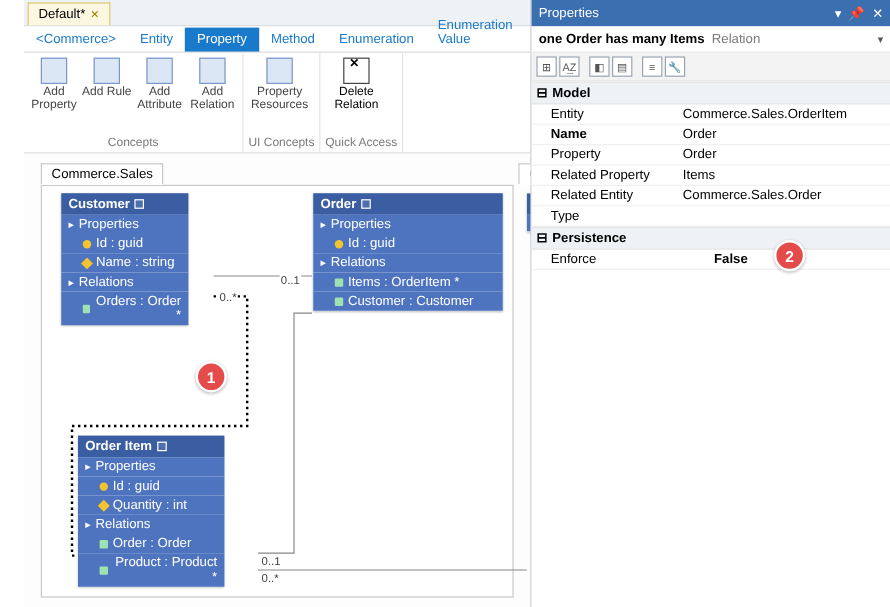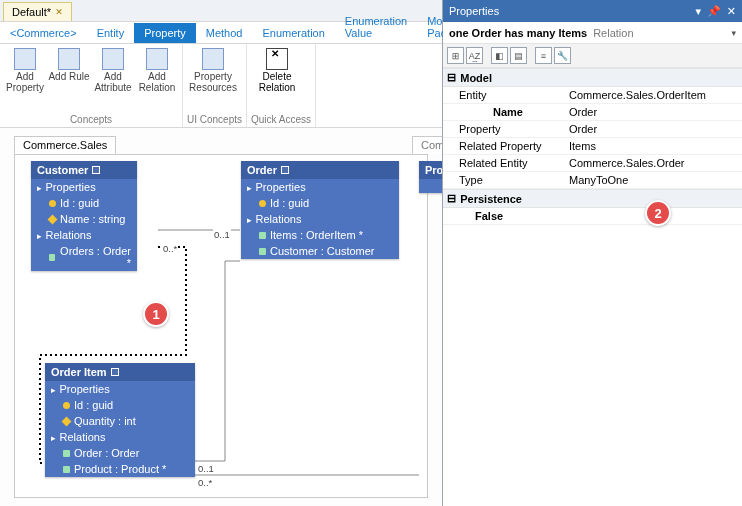--- a/index.html
+++ b/index.html
@@ -1,17 +1,17 @@
 <!DOCTYPE html>
 <html><head>
 <meta charset="utf-8">
 <style>
 * { box-sizing: border-box; margin: 0; padding: 0; font-family: "Segoe UI", Tahoma, sans-serif; font-size: 11px; }
 body { width: 742px; height: 506px; background: #fff; display: flex; color: #000; overflow: hidden; position: relative; }
-.left { width: 443px; height: 506px; border-right: 1px solid #9aa4b0; display: flex; flex-direction: column; }
+.left { width: 443px; height: 506px; border-right: 1px solid #9aa4b0; display: flex; flex-direction: column; padding-left: 20px; }
 .right { flex: 1; height: 506px; display: flex; flex-direction: column; background: #f3f3f3; }
 .tabstrip { height: 22px; background: #eef2f6; border-bottom: 1px solid #d6d6d6; display: flex; align-items: flex-end; padding-left: 3px; }
 .tab { padding: 3px 8px; background: #fcf7e1; border: 1px solid #d6c978; border-bottom: none; font-size: 11px; display: flex; align-items: center; gap: 4px; }
 .tab .close { font-size: 9px; color: #a57b00; }
 .ribbon-tabs { height: 22px; background: #fff; display: flex; align-items: flex-end; border-bottom: 1px solid #d6d6d6; }
 .rtab { padding: 3px 9px; color: #1979ca; border: 1px solid transparent; cursor: default; }
 .rtab.sel { background: #1979ca; color: #fff; }
 .ribbon { height: 84px; background: #fff; border-bottom: 1px solid #d6d6d6; display: flex; }
 .rgroup { display: flex; flex-direction: column; border-right: 1px solid #e4e4e4; padding: 2px 4px 0 4px; }
 .rgroup-row { display: flex; gap: 2px; flex: 1; }
@@ -40,21 +40,21 @@
 .obj-name { font-weight: 600; }
 .obj-type { color: #7a7a7a; }
 .obj-dd { margin-left: auto; font-size: 9px; color: #555; }
 .tool-row { height: 24px; background: #f3f3f3; border-bottom: 1px solid #e4e4e4; display: flex; align-items: center; padding: 0 4px; gap: 2px; }
 .ticon { width: 17px; height: 17px; border: 1px solid #9aa4b0; background: #fff; display: flex; align-items: center; justify-content: center; font-size: 9px; color: #555; }
 .ticon.sep { border: none; background: none; width: 4px; }
 .prop-grid { flex: 1; background: #fff; overflow: auto; }
 .pg-cat { background: #eef2f6; border-top: 1px solid #e4e4e4; border-bottom: 1px solid #e4e4e4; padding: 2px 4px; font-weight: 600; display: flex; align-items: center; gap: 4px; }
 .pg-row { display: flex; border-bottom: 1px solid #f0f0f0; }
 .pg-k { width: 120px; padding: 2px 6px 2px 16px; color: #000; }
-.pg-k.bold { font-weight: 600; text-align: center; }
+.pg-k.bold { font-weight: 600; }
 .pg-v { flex: 1; padding: 2px 6px; color: #000; }
 .pg-v.bold { font-weight: 700; margin-left: 26px; }
 .badge { position: absolute; width: 26px; height: 26px; border-radius: 50%; background: #e44b4b; border: 2px solid #fff; color: #fff; display: flex; align-items: center; justify-content: center; font-weight: 600; font-size: 13px; box-shadow: 0 1px 3px rgba(0,0,0,.3); }
 .mult { position: absolute; font-size: 9.5px; color: #444; background: #fff; padding: 0 1px; margin-top: 12px; }
 svg.lines { position: absolute; left: 0; top: 0; pointer-events: none; }
 .ent-hdr .sq, .ent-sec .sq { background: rgba(255,255,255,0.1); }
 </style>
 </head>
 <body>
 
@@ -184,21 +184,21 @@
         <div class="ent-row">
             <span class="bullet rel"></span>
             <span>Items : OrderItem *</span>
           </div>
         <div class="ent-row">
             <span class="bullet rel"></span>
             <span>Customer : Customer</span>
           </div>
       </div>
 
-      <div class="entity" style="left:30px;top:208px;width:150px;">
+      <div class="entity" style="left:30px;top:208px;width:122px;">
         <div class="ent-hdr">
             <span>Order Item</span>
             <span class="sq"></span>
           </div>
         <div class="ent-sec">
             <span class="tri"></span>
             <span>Properties</span>
           </div>
         <div class="ent-row">
             <span class="bullet key"></span>
@@ -278,25 +278,25 @@
     <div class="pg-row">
         <div class="pg-k">Related Property</div>
         <div class="pg-v">Items</div>
       </div>
     <div class="pg-row">
         <div class="pg-k">Related Entity</div>
         <div class="pg-v">Commerce.Sales.Order</div>
       </div>
     <div class="pg-row">
         <div class="pg-k">Type</div>
-        <div class="pg-v">ManyToOne</div>
       </div>
     <div class="pg-cat">
         <span>⊟</span>
         <span>Persistence</span>
       </div>
     <div class="pg-row">
+        <div class="pg-k">Enforce</div>
         <div class="pg-v bold">False</div>
       </div>
   </div>
 </div>
 
 <div class="badge" style="left:645px;top:200px;">2</div>
 
 </body></html>

